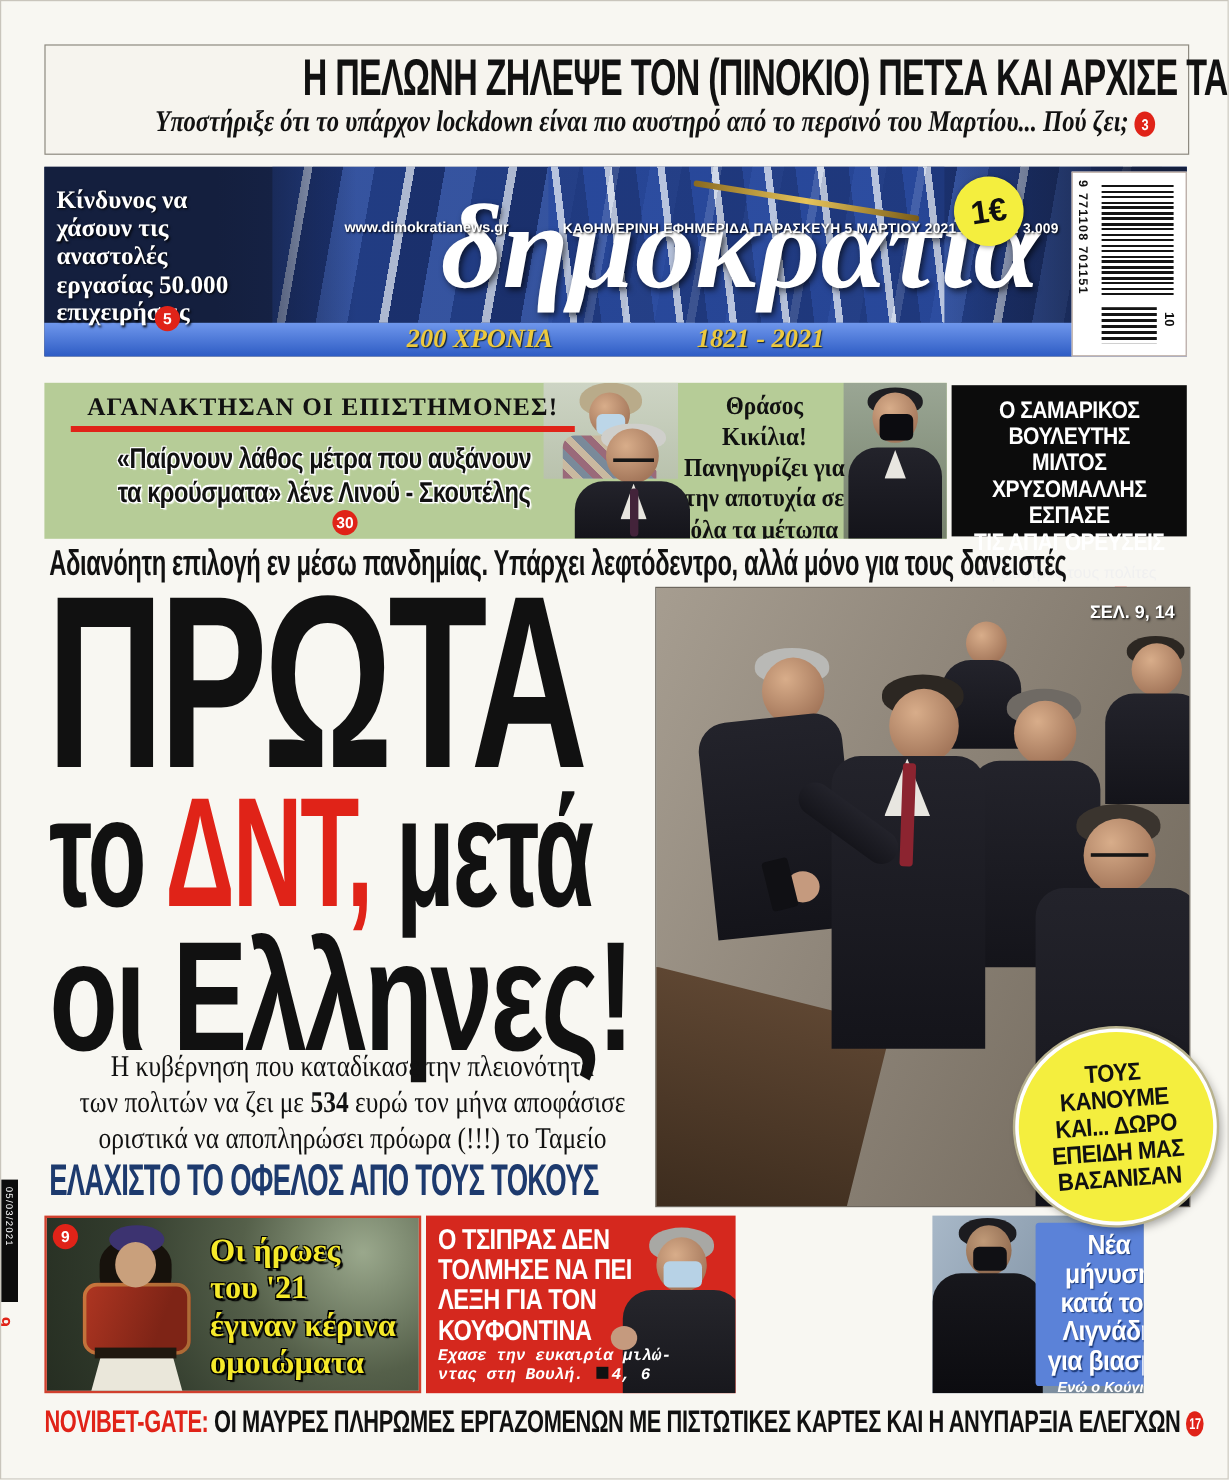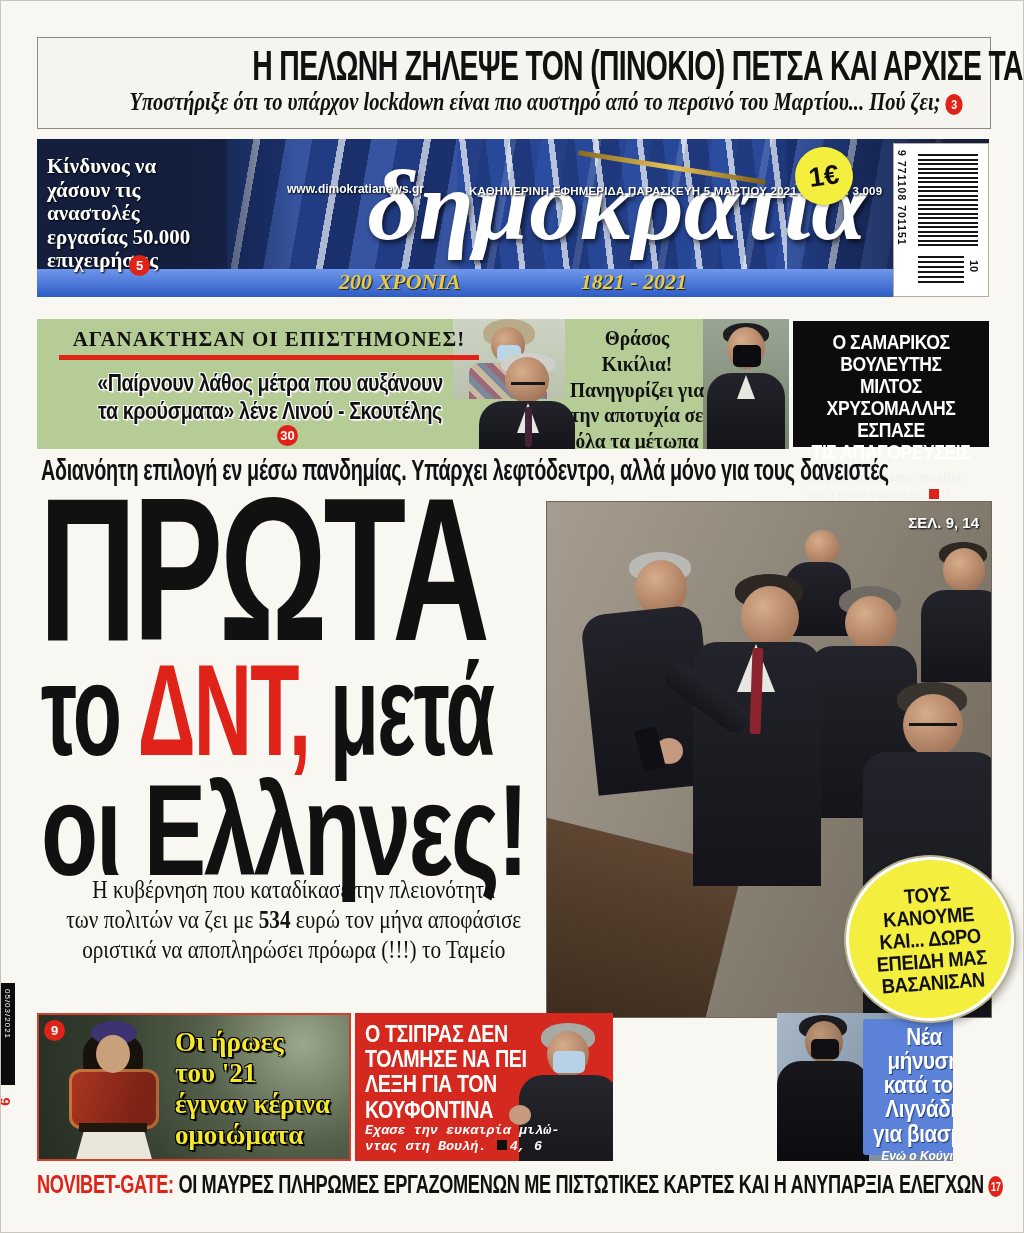--- a/index.html
+++ b/index.html
@@ -103,21 +103,21 @@
   .body-text{position:absolute;left:42px;top:874px;width:590px;text-align:center;
              font-family:"Liberation Serif",serif;font-size:25px;line-height:1.2;
              transform:scaleX(0.85);transform-origin:left top;}
   .body-text b{font-weight:bold;}
   .main-footer{position:absolute;left:40px;top:962px;color:#1d3a6e;font-weight:bold;font-size:37px;
                letter-spacing:-1px;}
   .main-footer .fit{transform:scaleX(0.62);}
 
   
   .main-photo{position:absolute;left:545px;top:488px;width:444px;height:515px;overflow:hidden;
-              background:linear-gradient(115deg,#a69d90 0%,#8d8478 45%,#6f6659 100%);border:1px solid #6d675e;margin-top:12px;}
+              background:linear-gradient(115deg,#a69d90 0%,#8d8478 45%,#6f6659 100%);border:1px solid #6d675e;}
   .mp-bench{position:absolute;left:-36px;top:336px;width:210px;height:210px;border-radius:10px;
             background:linear-gradient(#5e4632,#3a2a1c);transform:rotate(14deg);}
   .sel-ref{position:absolute;right:12px;top:12px;color:#fff;font-weight:bold;font-size:15px;
            text-shadow:1px 1px 2px #000;}
   .ph-shirt{position:absolute;background:#e8e6e0;clip-path:polygon(50% 0,100% 100%,0 100%);}
   .ph-tie{position:absolute;background:#8c2430;border-radius:3px;}
   .ph-arm{position:absolute;background:linear-gradient(#23232b,#15151b);border-radius:14px;}
   .ph-phone{position:absolute;background:#101014;border-radius:3px;}
   .ph-hand{position:absolute;background:#c59a7e;border-radius:50%;}
   .ph-glass{position:absolute;height:9px;border-bottom:3px solid #161616;}
@@ -274,20 +274,23 @@
   </div>
 
   <div class="hl1">ΠΡΩΤΑ</div>
   <div class="hl2"><span>το </span><span class="red">ΔΝΤ,</span><span> μετά</span></div>
   <div class="hl3">οι Ελληνες!</div>
 
   <div class="body-text prel"><span>Η κυβέρνηση που καταδίκασε την πλειονότητα
 των πολιτών να ζει με </span><b>534</b><span> ευρώ τον μήνα αποφάσισε
 οριστικά να αποπληρώσει πρόωρα (!!!) το Ταμείο</span></div>
 
+  <div class="main-footer">
+    <span class="fit">ΕΛΑΧΙΣΤΟ ΤΟ ΟΦΕΛΟΣ ΑΠΟ ΤΟΥΣ ΤΟΚΟΥΣ</span>
+  </div>
 
   <section class="main-photo">
     <div class="mp-bench"></div>
 
     <div class="ph-hair" style="left:82px;top:50px;width:62px;height:30px;background:#b9b9b6;"></div>
     <div class="ph-head" style="left:88px;top:58px;width:52px;height:56px;"></div>
     <div class="ph-body" style="left:42px;top:108px;width:120px;height:180px;transform:rotate(-6deg);"></div>
 
     <div class="ph-head" style="left:258px;top:28px;width:34px;height:36px;"></div>
     <div class="ph-body" style="left:238px;top:60px;width:66px;height:74px;"></div>

